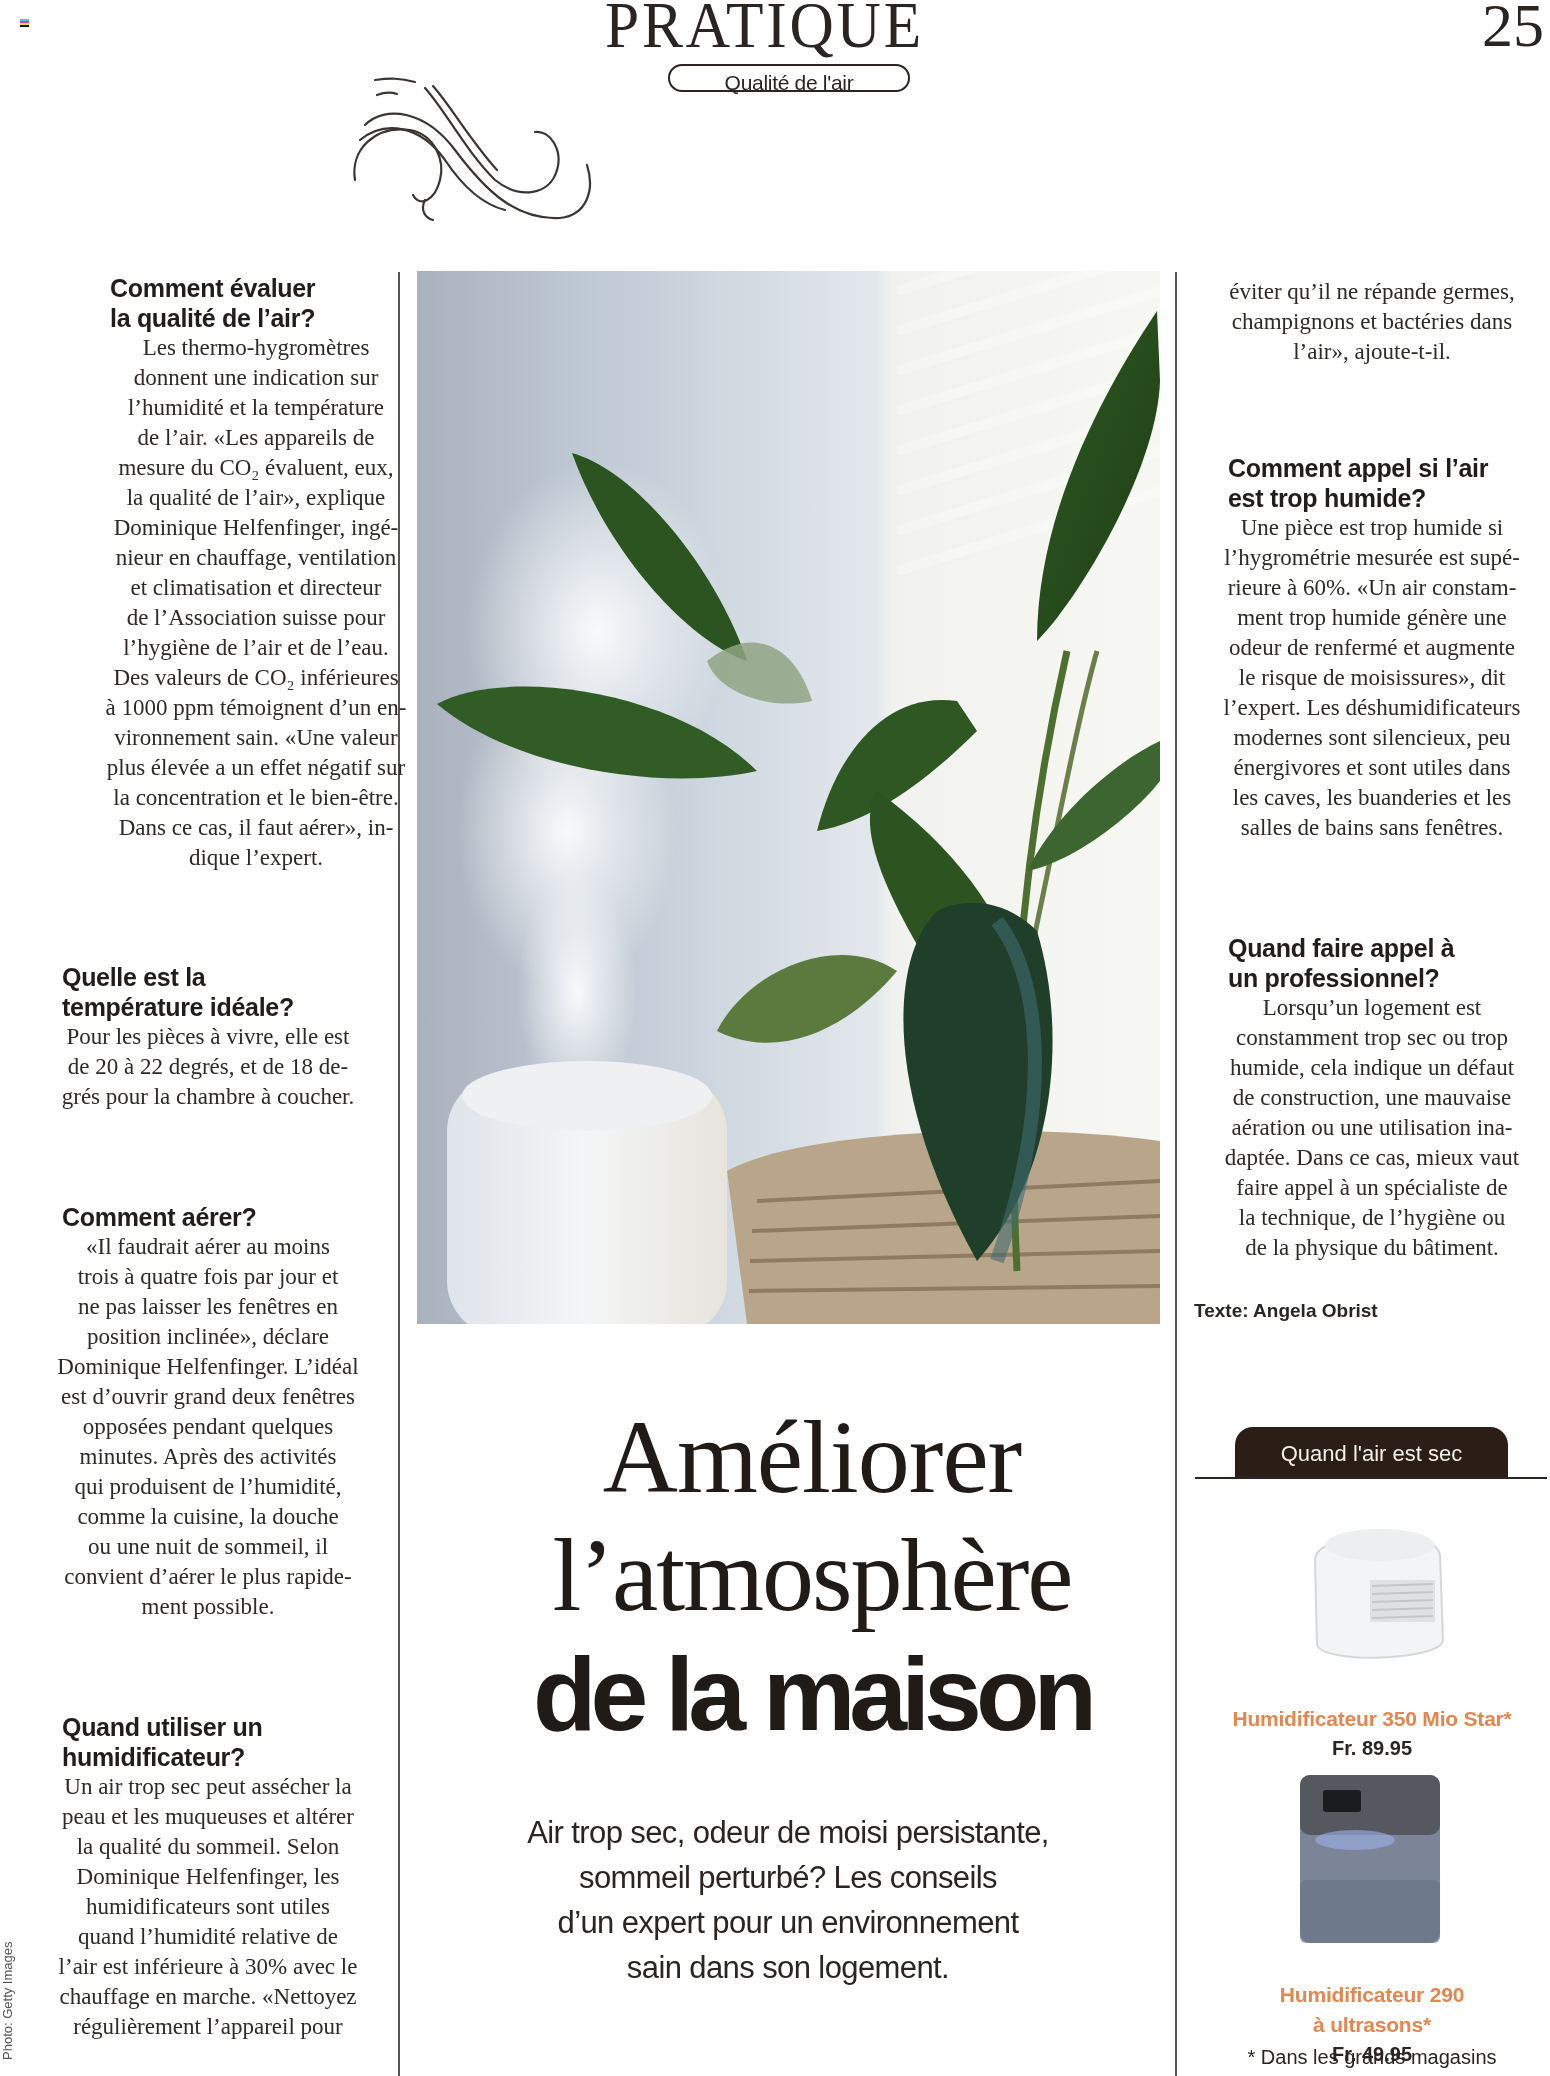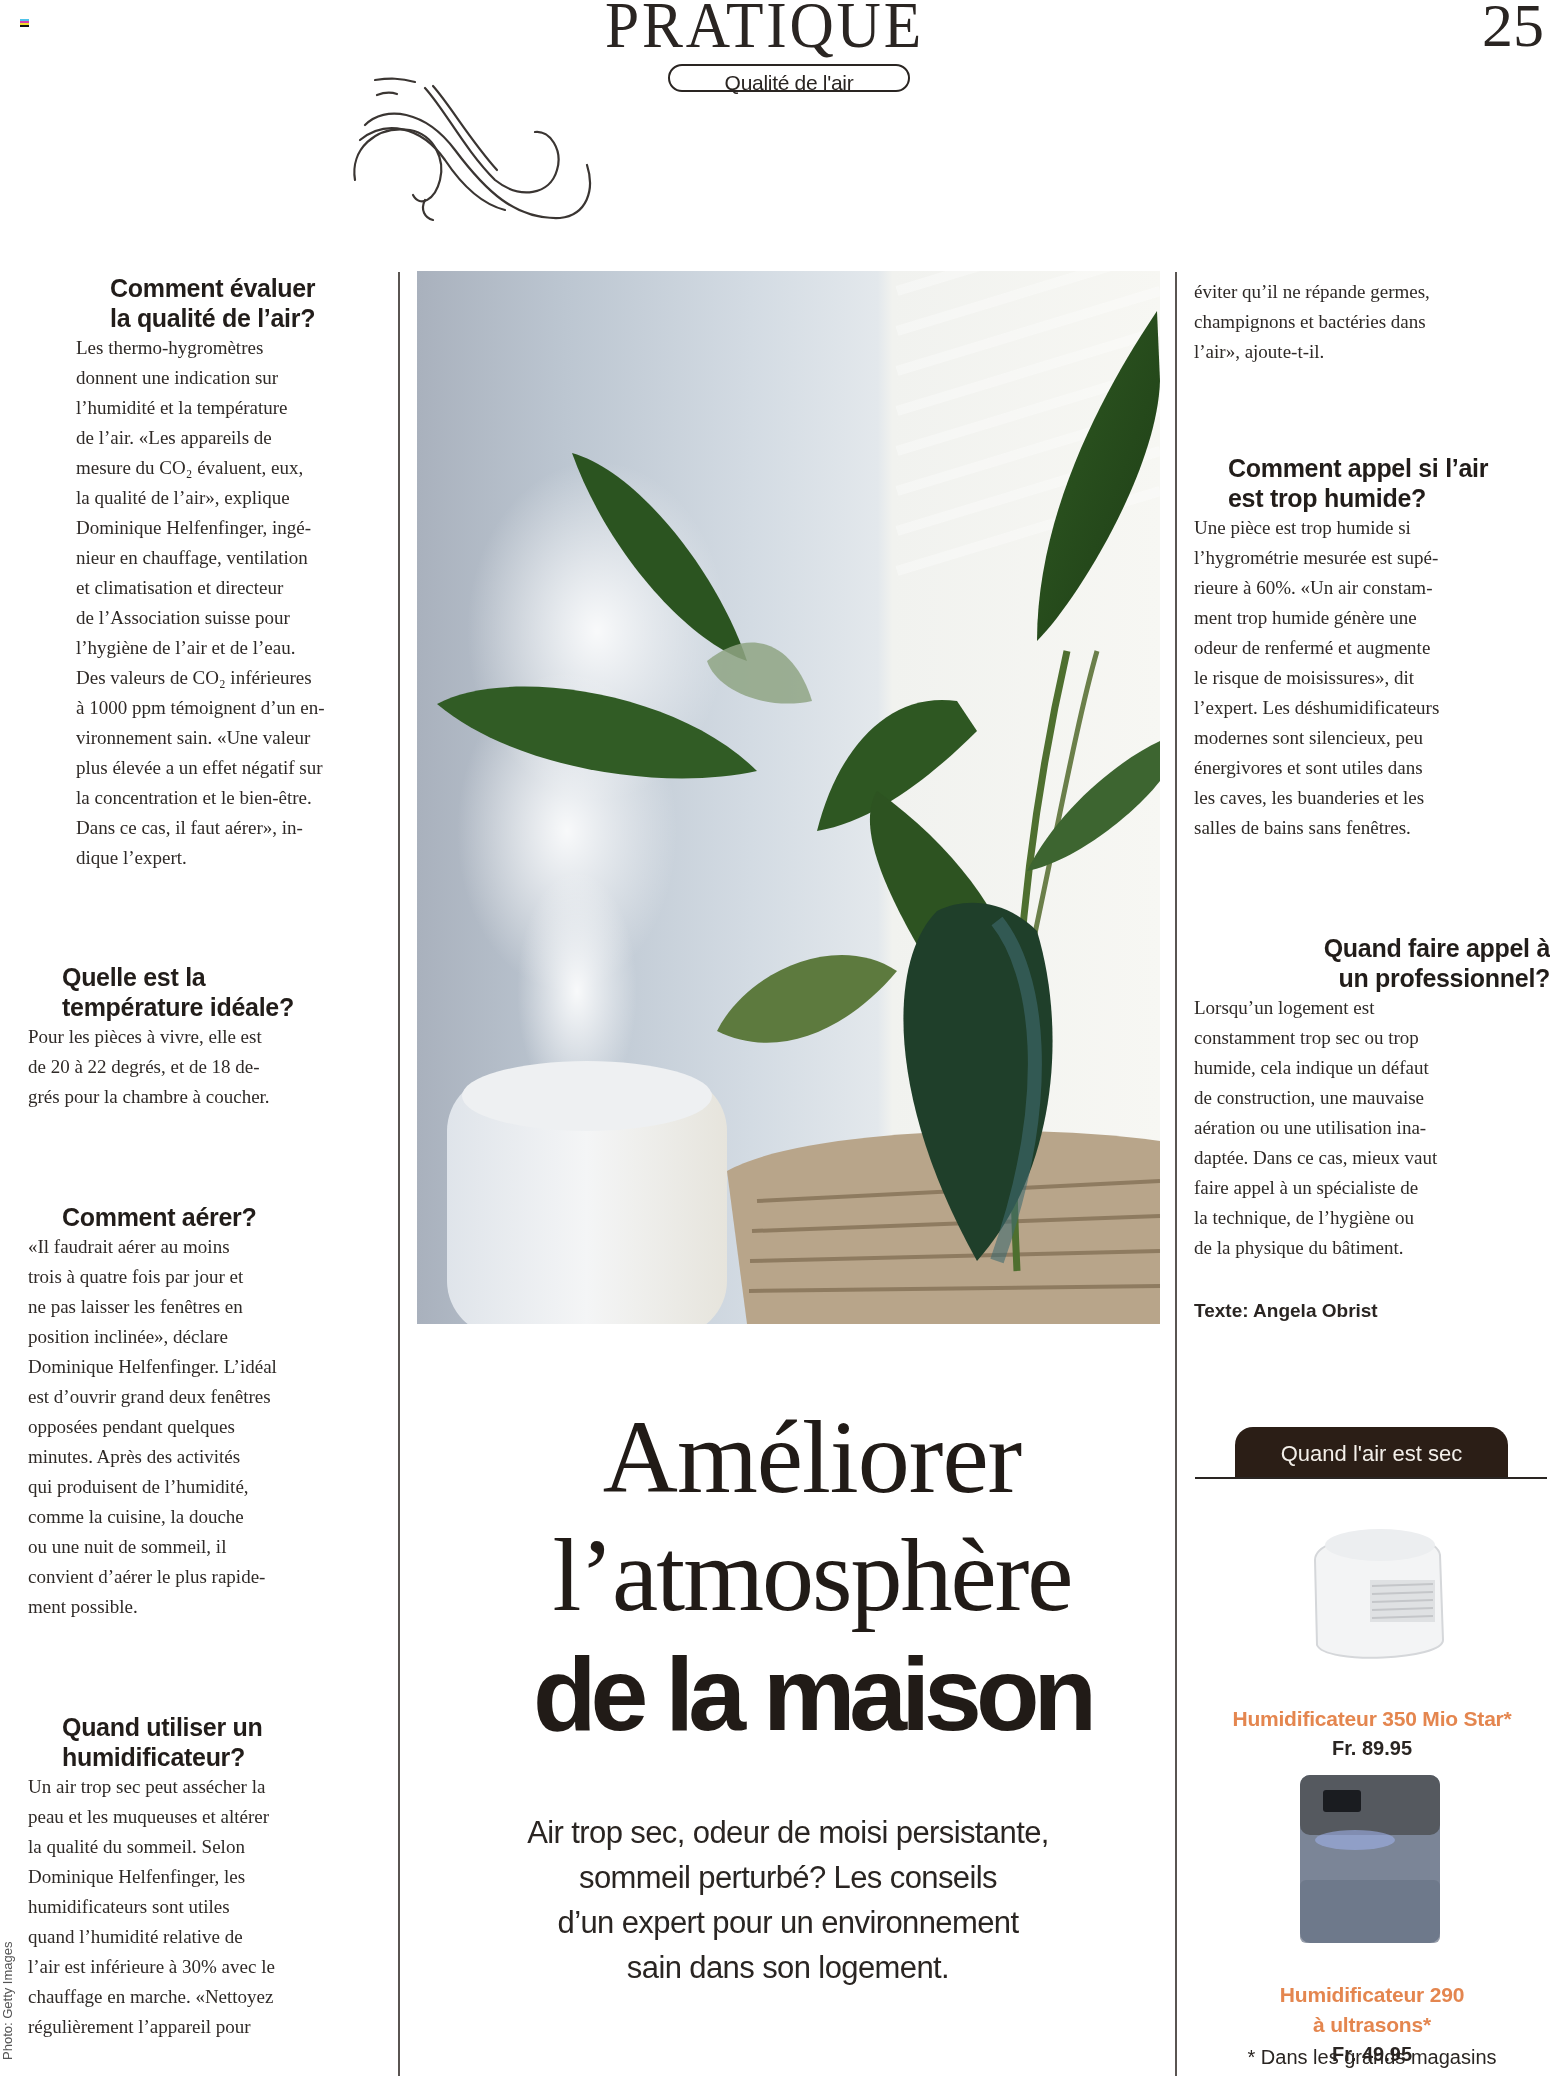--- a/index.html
+++ b/index.html
@@ -15,21 +15,21 @@
   .swirl { position: absolute; left: 325px; top: 70px; width: 300px; height: 160px; }
 
   .vline { position: absolute; width: 2px; background: #5a5552; }
 
   .col { position: absolute; }
   .col.left { left: 28px; width: 360px; }
   .col.right { left: 1194px; width: 356px; }
 
   .q { font-family: "Liberation Sans", sans-serif; font-weight: bold; font-size: 25px; line-height: 30px; color: #221d1a; padding-left: 34px; letter-spacing: -0.3px; }
   .col.right .q { padding-left: 34px; }
-  .p { font-family: "Liberation Serif", serif; font-size: 19px; line-height: 30px; color: #2f2a27; white-space: pre-line; }
+  .p { font-family: "Liberation Serif", serif; font-size: 23px; line-height: 30px; color: #2f2a27; white-space: pre-line; text-align: center; }
 
   .credit-vert { position: absolute; left: 0px; top: 2060px; transform: rotate(-90deg); transform-origin: left top; font-family: "Liberation Sans", sans-serif; font-size: 13px; color: #555; white-space: nowrap; }
 
   .photo { position: absolute; left: 417px; top: 271px; width: 743px; height: 1053px; overflow: hidden; background: linear-gradient(90deg, #a9b1bd 0%, #bcc6d1 20%, #d3dbe3 45%, #e3e8ec 62%, #f1f2ef 64%, #f7f7f3 100%); }
   .photo svg { position: absolute; left: 0; top: 0; }
 
   .headline { position: absolute; left: 400px; width: 776px; text-align: center; color: #211b17; margin-left: 24px; }
   .h1 { top: 1405px; font-family: "Liberation Serif", serif; font-size: 104px; line-height: 1; letter-spacing: -1px; font-weight: normal; }
   .h2 { top: 1523px; font-family: "Liberation Serif", serif; font-size: 104px; line-height: 1; letter-spacing: -2px; font-weight: normal; }
   .h3 { top: 1642px; font-family: "Liberation Sans", sans-serif; font-weight: bold; font-size: 104px; line-height: 1; letter-spacing: -6px; }
@@ -216,21 +216,21 @@
 ment trop humide génère une
 odeur de renfermé et augmente
 le risque de moisissures», dit
 l’expert. Les déshumidificateurs
 modernes sont silencieux, peu
 énergivores et sont utiles dans
 les caves, les buanderies et les
 salles de bains sans fenêtres.</p>
 </div>
 <div class="col right" style="top:933px;">
-  <h3 class="q" style="white-space:pre-line;text-align:right;">Quand faire appel à
+  <h3 class="q" style="white-space:pre-line;">Quand faire appel à
 un professionnel?</h3>
   <p class="p">Lorsqu’un logement est
 constamment trop sec ou trop
 humide, cela indique un défaut
 de construction, une mauvaise
 aération ou une utilisation ina-
 daptée. Dans ce cas, mieux vaut
 faire appel à un spécialiste de
 la technique, de l’hygiène ou
 de la physique du bâtiment.</p>

